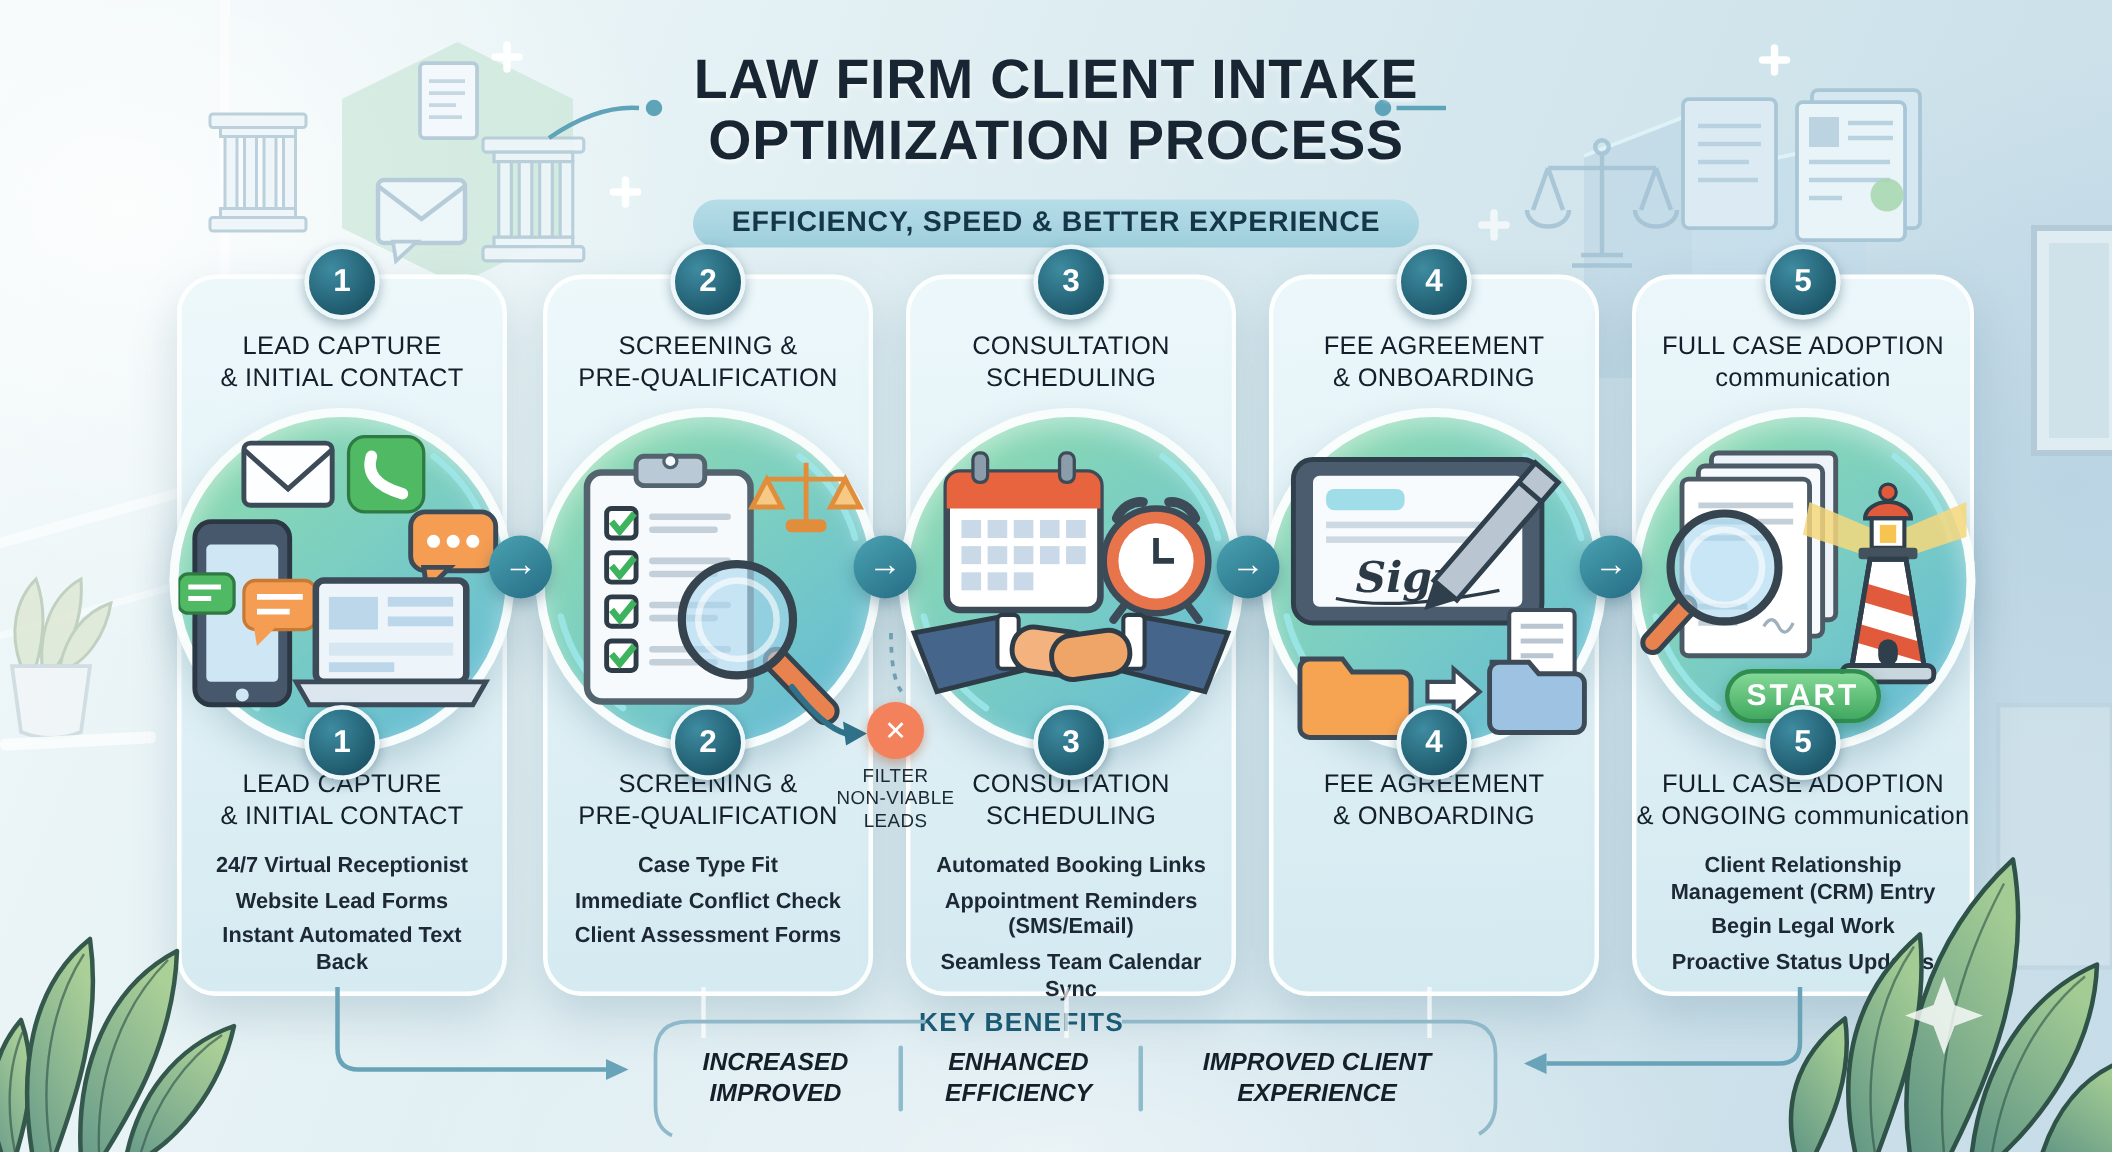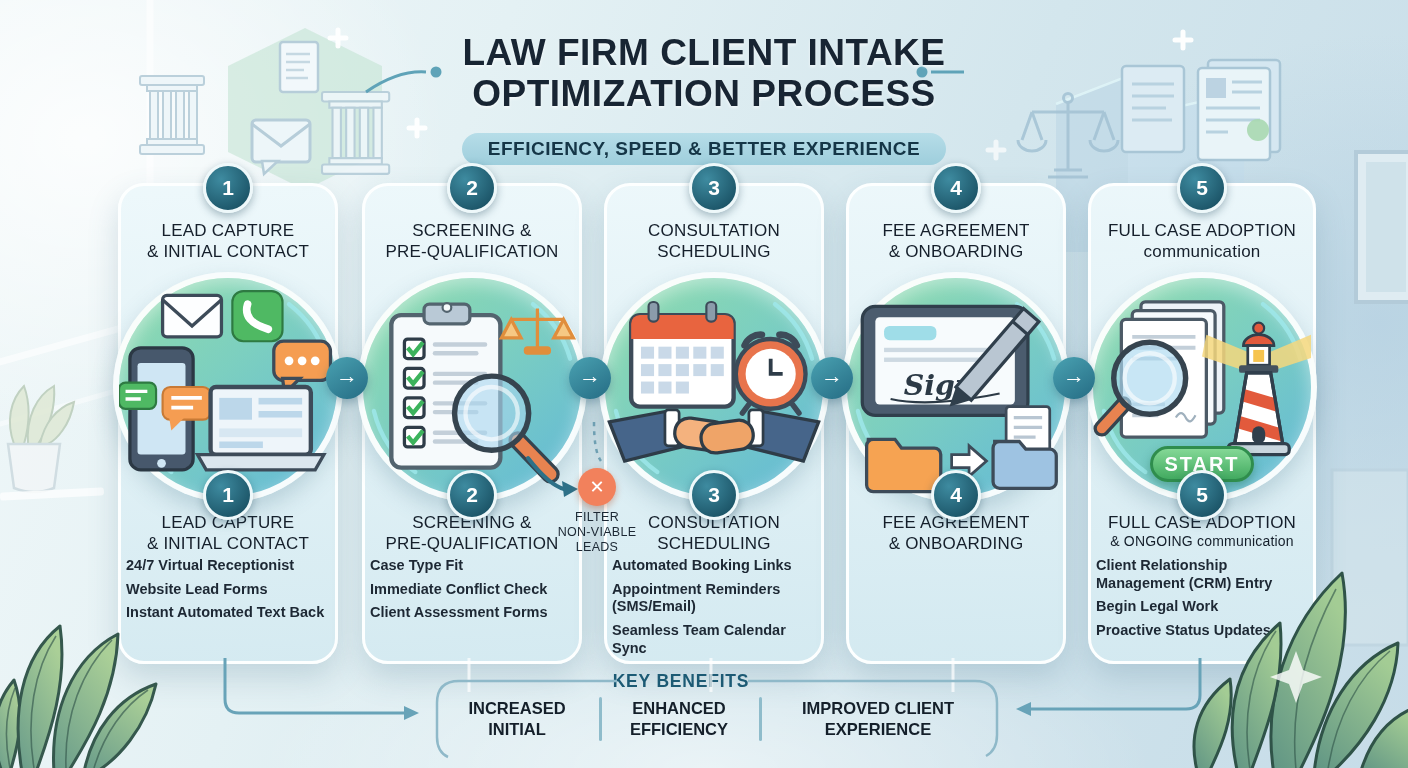--- a/index.html
+++ b/index.html
@@ -35,30 +35,30 @@
   .card.wide{ width:222px; }
   .badge{ position:absolute; left:50%; transform:translateX(-50%); width:44px; height:44px;
     border-radius:50%; background:radial-gradient(circle at 34% 30%,#3e8ba0,#1c5568 78%);
     border:3px solid #eef8fa; box-shadow:0 3px 8px rgba(20,60,80,.35);
     display:flex; align-items:center; justify-content:center;
     color:#fff; font-size:21px; font-weight:800; z-index:4; }
   .badge-top{ top:-23px; } .badge-bottom{ top:284px; }
   .card-title{ position:absolute; left:0; right:0; margin:0; text-align:center; font-weight:400;
     color:#151f2b; font-size:17px; line-height:1.26; letter-spacing:.2px; }
   .card-title span{ display:block; }
-  .card-title .tl-sm{ font-size:14px; }
+  .card-title .tl-sm{ font-size:17px; }
   .card-title-top{ top:34px; } .card-title-bottom{ top:326px; }
   .icon-circle{ position:absolute; top:86px; left:50%; transform:translateX(-50%);
     width:218px; height:218px; border-radius:50%;
     background:linear-gradient(140deg,#90dcab 0%,#7ccfc0 45%,#62b8d8 100%);
     border:6px solid rgba(255,255,255,.95);
     box-shadow:0 10px 22px rgba(70,120,140,.25), inset 0 6px 18px rgba(255,255,255,.45); z-index:3;}
   .icon-circle svg{ position:absolute; inset:0; width:100%; height:100%; }
-  .card-items{ position:absolute; top:371px; left:5px; right:5px; margin:0; padding:0;
-    list-style:none; }
+  .card-items{ position:absolute; top:371px; left:5px; right:5px; margin:12px; padding:0;
+    list-style:none; text-align:center; }
   .card-items li{ font-size:14.5px; font-weight:700; color:#1d2834; line-height:1.22; margin-bottom:6px; }
 
   .flow-arrow{ position:absolute; top:357px; width:42px; height:42px; border-radius:50%;
     background:linear-gradient(145deg,#4aa2b2,#256c84); box-shadow:0 4px 10px rgba(30,80,100,.35);
     display:flex; align-items:center; justify-content:center; z-index:3; }
   .flow-arrow span{ color:#fff; font-size:22px; font-weight:800; line-height:1; transform:translateY(-2px); }
 
   .filter-callout{ position:absolute; left:549px; top:468px; width:96px; text-align:center; z-index:4; }
   .filter-x{ width:38px; height:38px; margin:0 auto 4px; border-radius:50%; background:#f2815c;
     box-shadow:0 3px 7px rgba(180,80,40,.4); display:flex; align-items:center; justify-content:center;
@@ -68,21 +68,21 @@
 
   .start-btn{ position:absolute; top:238px; left:50%; transform:translateX(-50%);
     width:104px; height:36px; border-radius:19px; border:3px solid #2f8d4d;
     background:linear-gradient(180deg,#84d896,#42aa60); color:#fff; font-family:inherit;
     font-size:20px; font-weight:800; letter-spacing:2px;
     box-shadow:0 4px 10px rgba(30,100,55,.35); cursor:pointer; z-index:4;margin-top:22px; }
 
   .benefits-title{ position:absolute; top:671px; left:581px; width:200px; text-align:center;
     font-size:17.5px; font-weight:800; color:#1c5a74; letter-spacing:.8px; z-index:3; }
   .benefit{ position:absolute; top:698px; text-align:center; font-size:16.5px; font-weight:800;
-    color:#141f2a; line-height:1.28; z-index:3; }
+    color:#141f2a; line-height:1.28; z-index:3;font-style:italic; }
   .benefit span{ display:block; }
   .b1{ left:435px; width:164px; } .b2{ left:599px; width:160px; } .b3{ left:759px; width:238px; }
   .divider{ position:absolute; top:697px; width:3px; height:44px; background:#8fbccb;
     border-radius:2px; z-index:3; }
   .d1{ left:599px; } .d2{ left:759px; }
 
   .overlay-svg{ position:absolute; inset:0; z-index:3; pointer-events:none; }
 </style>
 </head>
 <body>
@@ -522,21 +522,21 @@
     <div class="filter-label">
       <span>FILTER</span>
       <span>NON-VIABLE</span>
       <span>LEADS</span>
     </div>
   </div>
 
   <div class="benefits-title">KEY BENEFITS</div>
   <div class="benefit b1">
     <span>INCREASED</span>
-    <span>INITIAL</span>
+    <span>IMPROVED</span>
   </div>
   <div class="benefit b2">
     <span>ENHANCED</span>
     <span>EFFICIENCY</span>
   </div>
   <div class="benefit b3">
     <span>IMPROVED CLIENT</span>
     <span>EXPERIENCE</span>
   </div>
   <div class="divider d1"></div>

